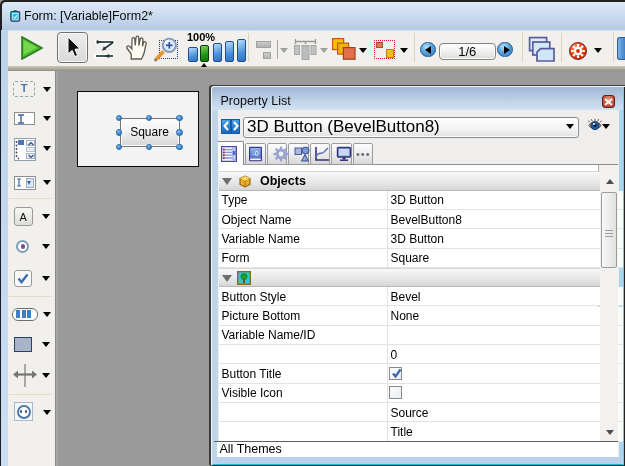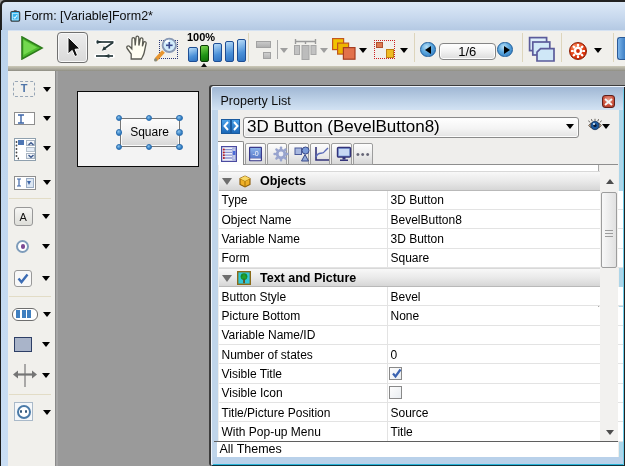--- a/index.html
+++ b/index.html
@@ -359,55 +359,51 @@
     <div class="rval">Square</div>
   </div>
 <div class="hdr" style="top:267.9px">
     <div class="htri"></div>
  <svg style="position:absolute;left:18px;top:2.5px" width="14" height="14" viewBox="0 0 14 14">
   <rect x="0.7" y="0.7" width="12.6" height="12.6" fill="#30c8d8" stroke="#8a6a18" stroke-width="1.4"></rect>
   <circle cx="7" cy="5.6" r="3.4" fill="#1a8a28"></circle>
   <path d="M7 2.6 L10 7.6 L4 7.6 Z" fill="#22a030"></path>
   <rect x="6.2" y="8.4" width="1.7" height="3.8" fill="#6a4a10"></rect>
  </svg>
- <div class="htxt">Text and Picture</div>
   </div>
 <div class="row" style="top:287.2px">
     <div class="rname">Button Style</div>
     <div class="rval">Bevel</div>
   </div>
 <div class="row" style="top:306.5px">
     <div class="rname">Picture Bottom</div>
     <div class="rval">None</div>
   </div>
 <div class="row" style="top:325.8px">
     <div class="rname">Variable Name/ID</div>
   </div>
 <div class="row" style="top:345.1px">
-    <div class="rname">Number of states</div>
     <div class="rval">0</div>
   </div>
 <div class="row" style="top:364.4px">
-    <div class="rname">Visible Title</div>
+    <div class="rname">Button Title</div>
   </div>
 <div class="cb" style="left:389px;top:367px">
     <svg style="position:absolute;left:0.5px;top:0px" width="11" height="11" viewBox="0 0 11 11">
       <path d="M2 5.5 L4.5 8.5 L9.5 1.5" stroke="#3a62b0" stroke-width="2.2" fill="none"></path>
     </svg>
   </div>
 <div class="row" style="top:383.7px">
     <div class="rname">Visible Icon</div>
   </div>
 <div class="cb" style="left:389px;top:386.3px"></div>
 <div class="row" style="top:403px">
-    <div class="rname">Title/Picture Position</div>
     <div class="rval">Source</div>
   </div>
 <div class="row" style="top:422.3px">
-    <div class="rname">With Pop-up Menu</div>
     <div class="rval">Title</div>
   </div>
 
 <div class="abs" style="left:386.5px;top:190.7px;width:1px;height:77.2px;background:#e3e3e3"></div>
 <div class="abs" style="left:386.5px;top:287.2px;width:1px;height:155.8px;background:#e3e3e3"></div>
 
 <div class="abs" style="left:600px;top:165px;width:18px;height:276px;background:#f2f1ef"></div>
 <div class="abs" style="left:605.5px;top:178.5px;width:0;height:0;border-left:4px solid transparent;border-right:4px solid transparent;border-bottom:5.5px solid #4d4d4d"></div>
 <div class="abs" style="left:605.5px;top:429.5px;width:0;height:0;border-left:4px solid transparent;border-right:4px solid transparent;border-top:5.5px solid #4d4d4d"></div>
 <div class="abs" style="left:601px;top:192px;width:16px;height:76px;border:1px solid #9d9d9d;border-radius:2px;background:linear-gradient(90deg,#f8f8f8,#e1e1e1)"></div>

